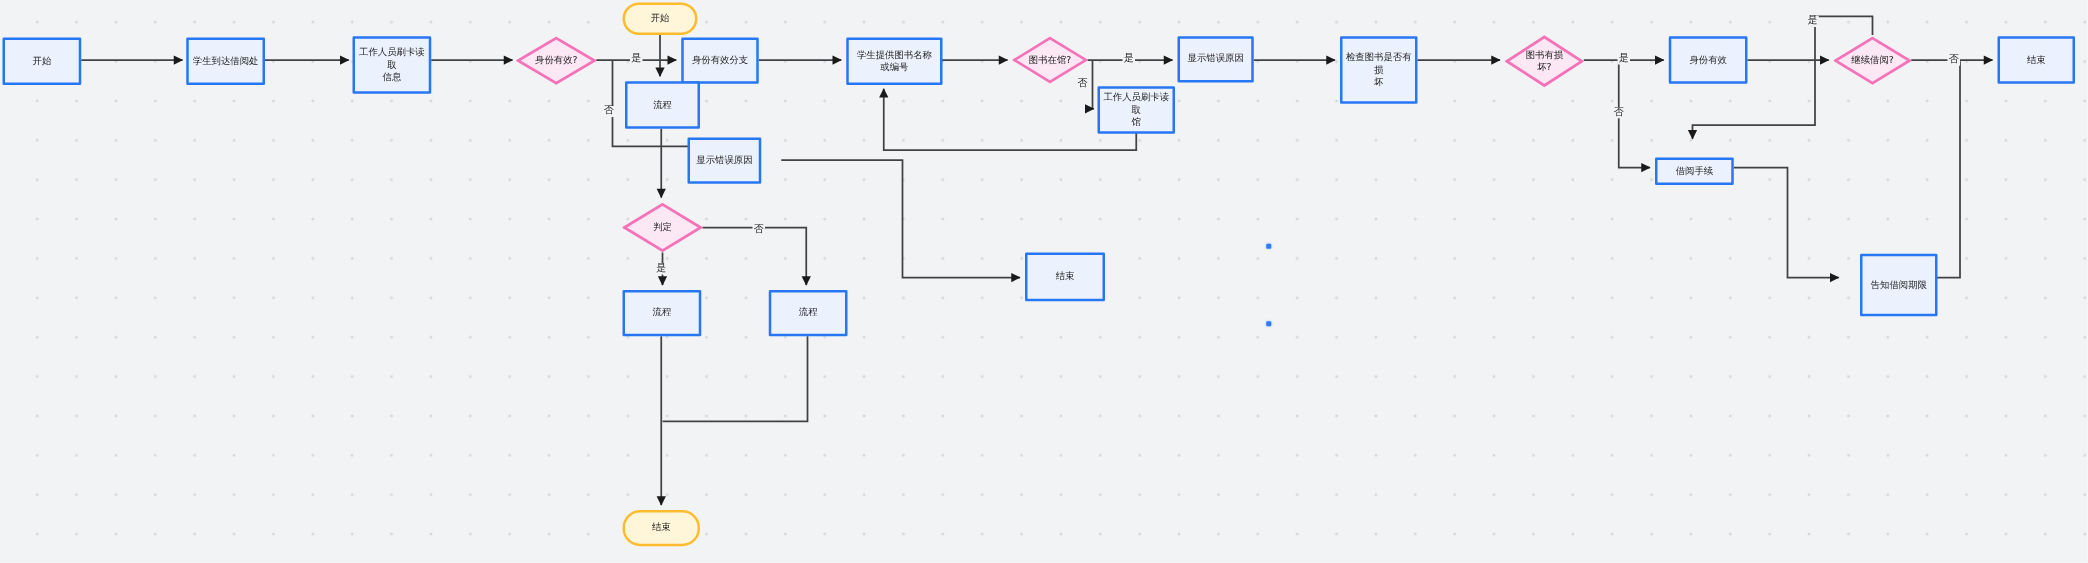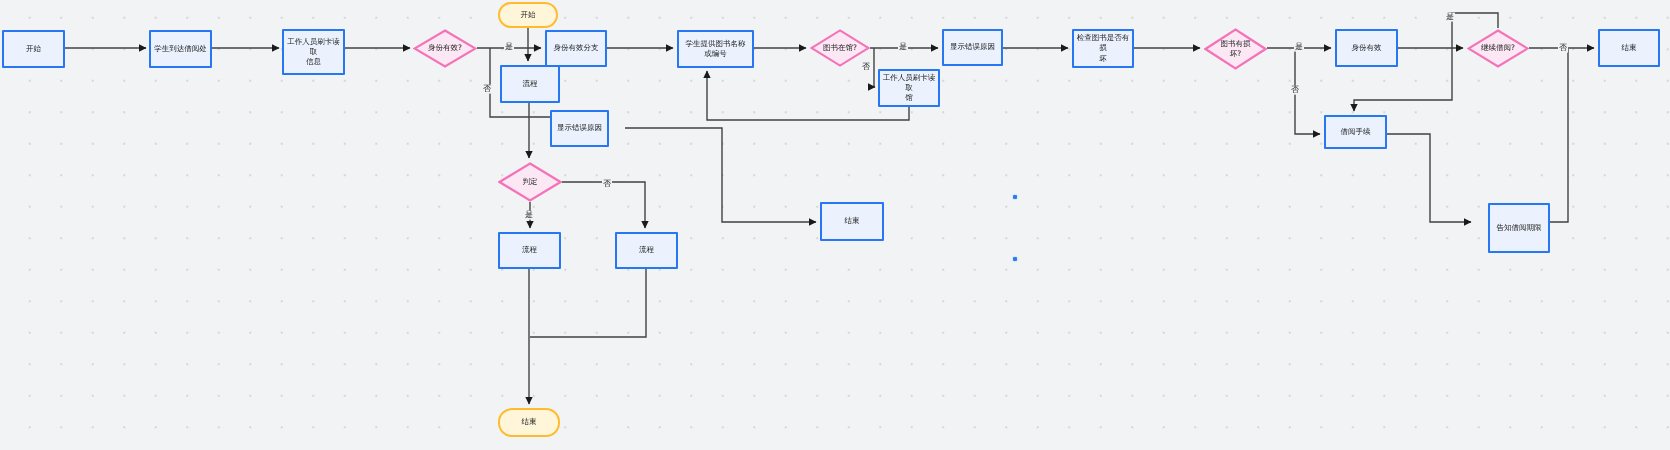--- a/index.html
+++ b/index.html
@@ -115,21 +115,21 @@
       </svg>
     <span class="lbl">图书在馆?</span>
   </div>
   <div class="node proc" style="left:878px;top:69px;width:62px;height:38px">
     <span class="lbl">工作人员刷卡读取
 馆</span>
   </div>
   <div class="node proc" style="left:942px;top:29px;width:61px;height:37px">
     <span class="lbl">显示错误原因</span>
   </div>
-  <div class="node proc" style="left:1072px;top:29px;width:62px;height:39px">
+  <div class="node proc" style="left:1072px;top:29px;width:62px;height:54px">
     <span class="lbl">检查图书是否有损
 坏</span>
   </div>
   <div class="node diamond" style="left:1204px;top:28px;width:63px;height:42px">
     <svg class="dshape" viewBox="0 0 64 40" preserveAspectRatio="none">
         <polygon points="32,1.5 62.5,20 32,38.5 1.5,20" fill="#fce7f5" stroke="#f473b8" stroke-width="2.2"></polygon>
       </svg>
     <span class="lbl">图书有损
 坏?</span>
   </div>
@@ -139,21 +139,21 @@
   <div class="node diamond" style="left:1467px;top:29px;width:62px;height:39px">
     <svg class="dshape" viewBox="0 0 64 40" preserveAspectRatio="none">
         <polygon points="32,1.5 62.5,20 32,38.5 1.5,20" fill="#fce7f5" stroke="#f473b8" stroke-width="2.2"></polygon>
       </svg>
     <span class="lbl">继续借阅?</span>
   </div>
   <div class="node proc" style="left:1598px;top:29px;width:62px;height:38px">
     <span class="lbl">结束</span>
   </div>
 
-  <div class="node proc" style="left:1324px;top:115px;width:63px;height:34px">
+  <div class="node proc" style="left:1324px;top:126px;width:63px;height:22px">
     <span class="lbl">借阅手续</span>
   </div>
   <div class="node proc" style="left:1488px;top:203px;width:62px;height:50px">
     <span class="lbl">告知借阅期限</span>
   </div>
   <div class="node diamond" style="left:498px;top:162px;width:64px;height:40px">
     <svg class="dshape" viewBox="0 0 64 40" preserveAspectRatio="none">
         <polygon points="32,1.5 62.5,20 32,38.5 1.5,20" fill="#fce7f5" stroke="#f473b8" stroke-width="2.2"></polygon>
       </svg>
     <span class="lbl">判定</span>

